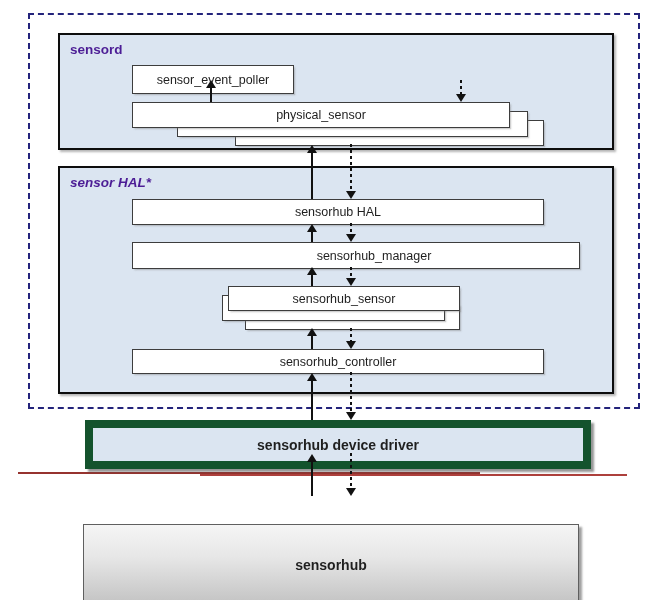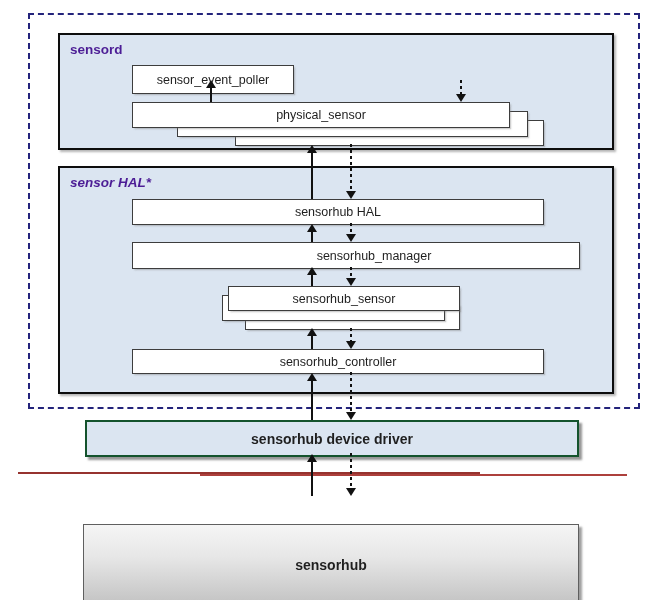--- a/index.html
+++ b/index.html
@@ -35,21 +35,21 @@
   .phys-b2{left:177px;top:111px;width:349px;height:24px;}
   .phys-b3{left:235px;top:120px;width:307px;height:24px;}
   .node-hubhal{left:132px;top:199px;width:410px;height:24px;}
   .node-manager{left:132px;top:242px;width:410px;height:25px;padding-left:36px;}
   .node-hubsensor{left:212px;top:286px;width:230px;height:23px;margin-left:16px;}
   .sens-b2{left:222px;top:295px;width:221px;height:24px;}
   .sens-b3{left:245px;top:304px;width:213px;height:24px;}
   .node-controller{left:132px;top:349px;width:410px;height:23px;}
   .node-driver{
     position:absolute;left:85px;top:420px;width:490px;height:33px;
-    background:#dbe5f1;border:2px solid #14532d;
+    background:#dbe5f1;border:8px solid #14532d;
     display:flex;align-items:center;justify-content:center;
     font-weight:bold;font-size:14px;z-index:3;
     box-shadow:3px 3px 2px rgba(80,80,80,.6);
   }
   .node-hw{
     position:absolute;left:83px;top:524px;width:494px;height:79px;
     background:linear-gradient(to bottom,#f5f5f5 0%,#e7e7e7 40%,#c3c3c3 100%);
     border:1.5px solid #5f5f5f;
     display:flex;align-items:center;justify-content:center;
     font-weight:bold;font-size:14px;z-index:3;

